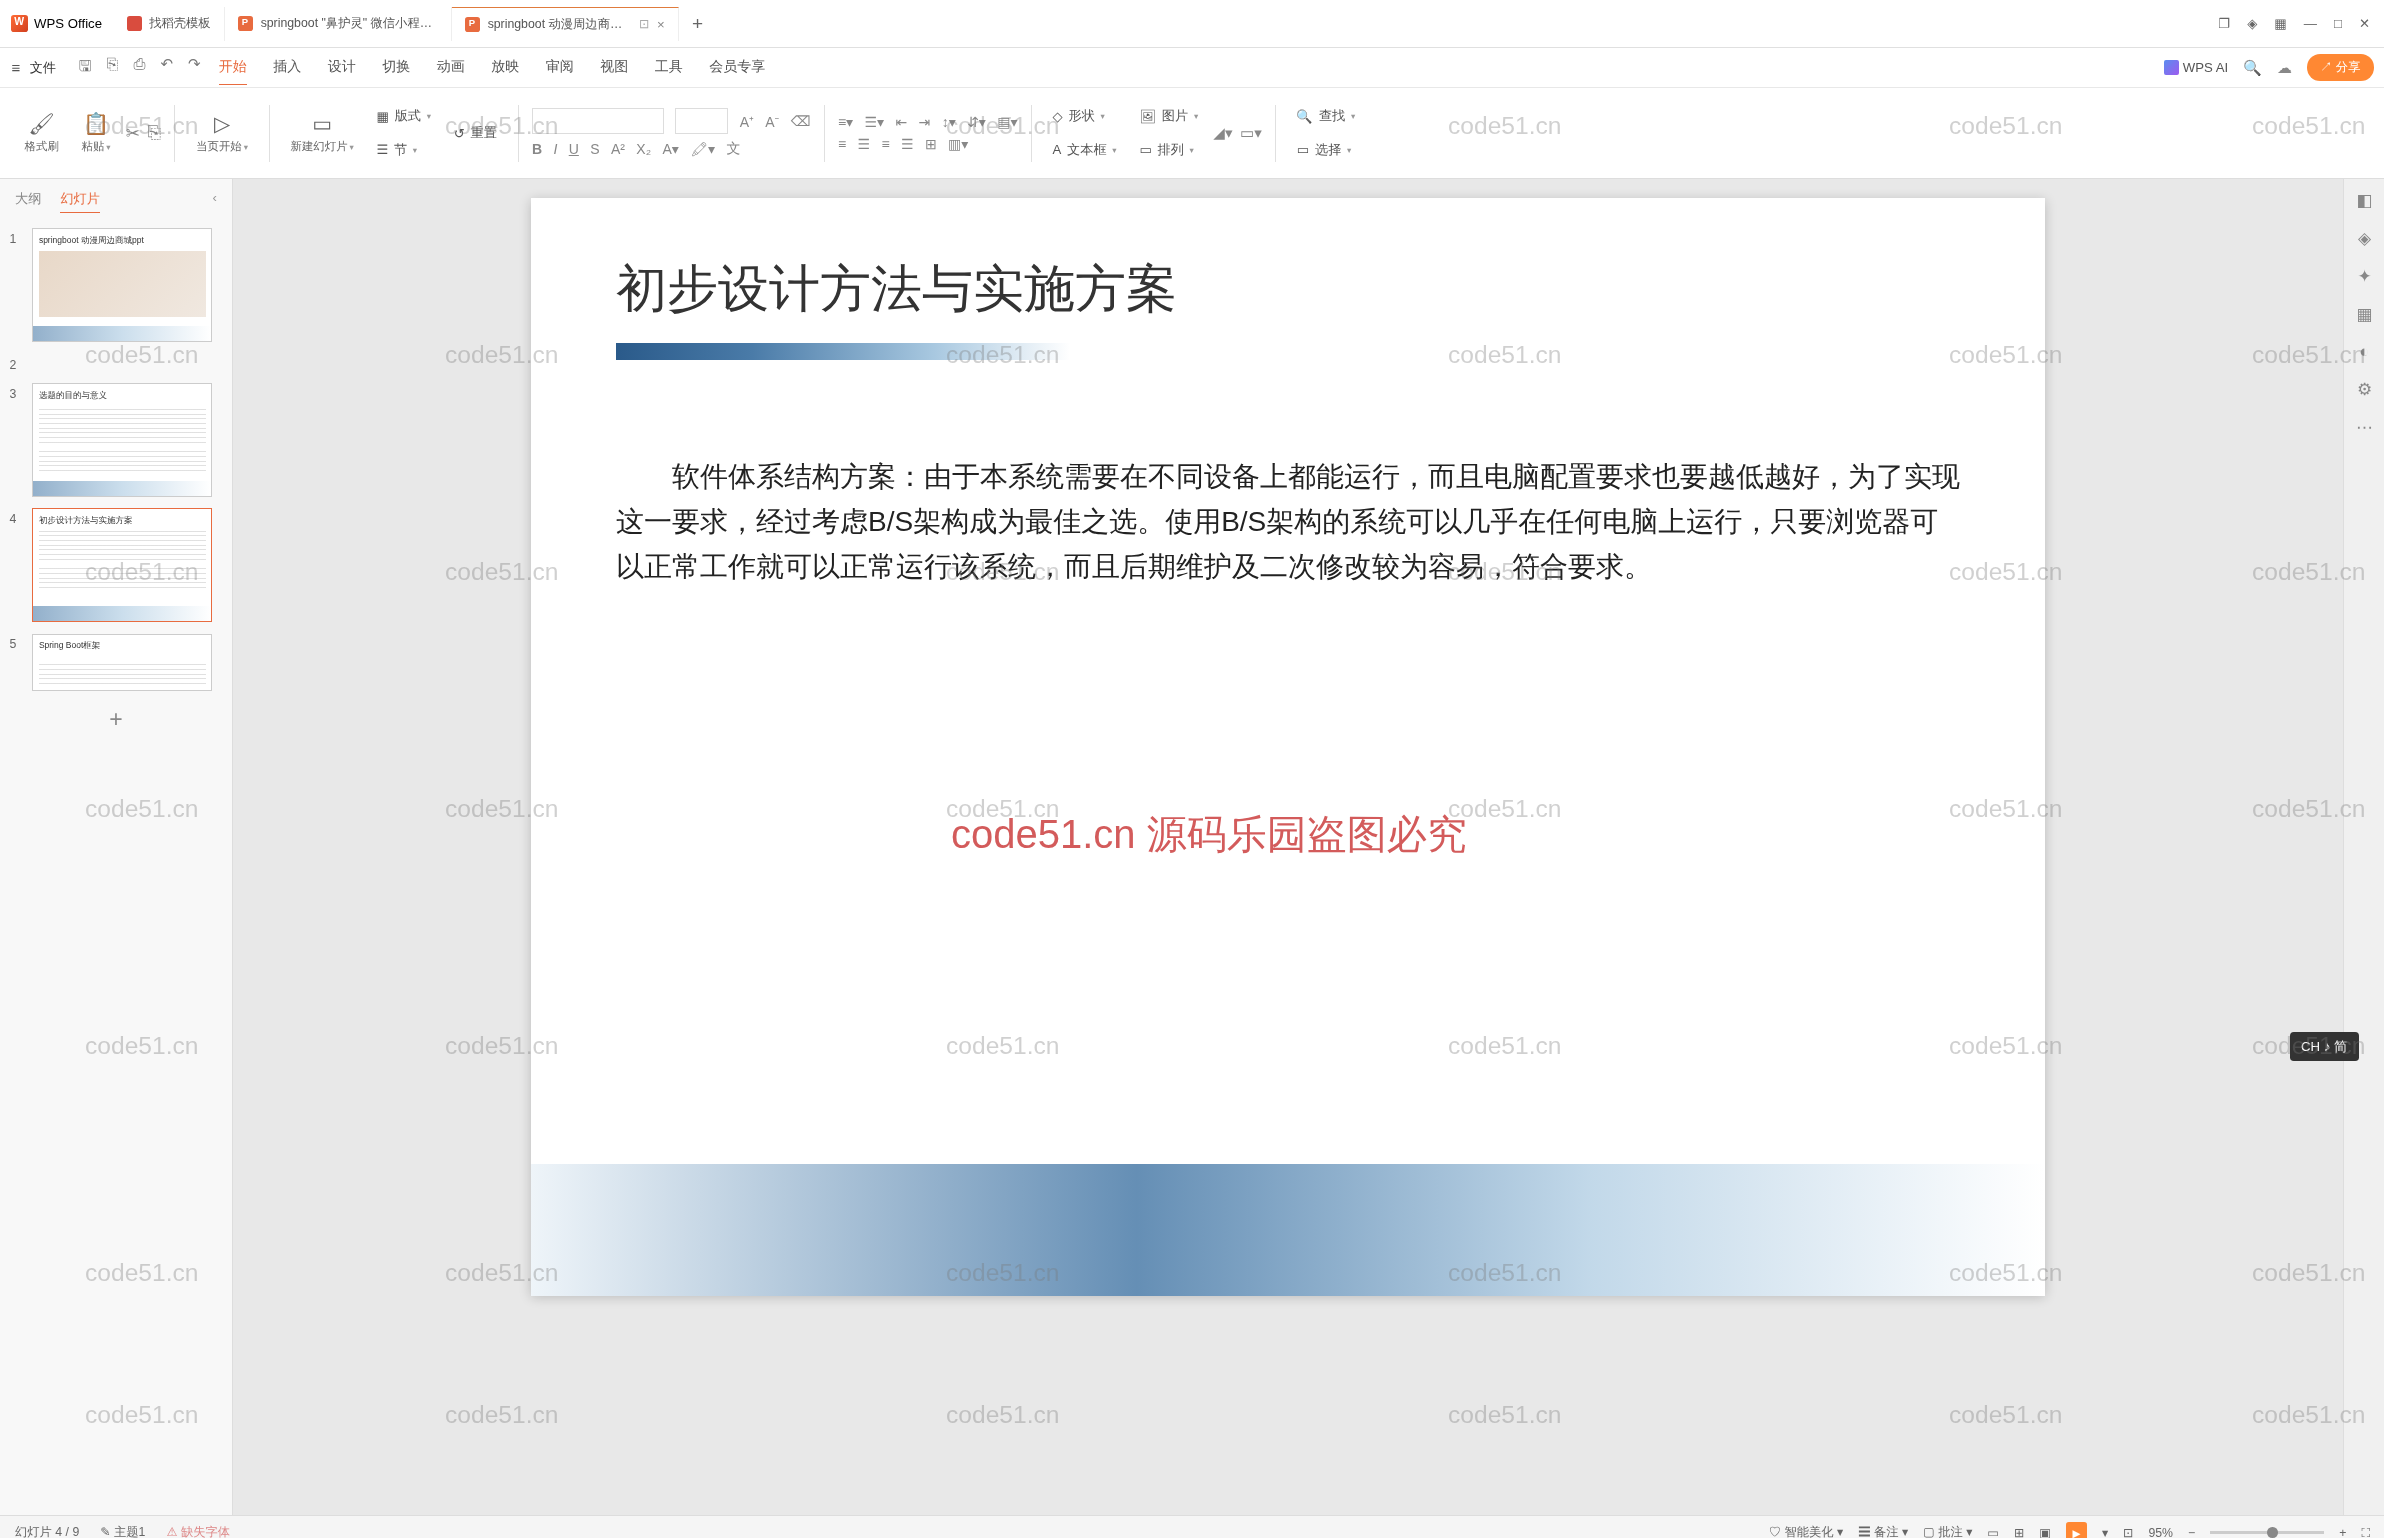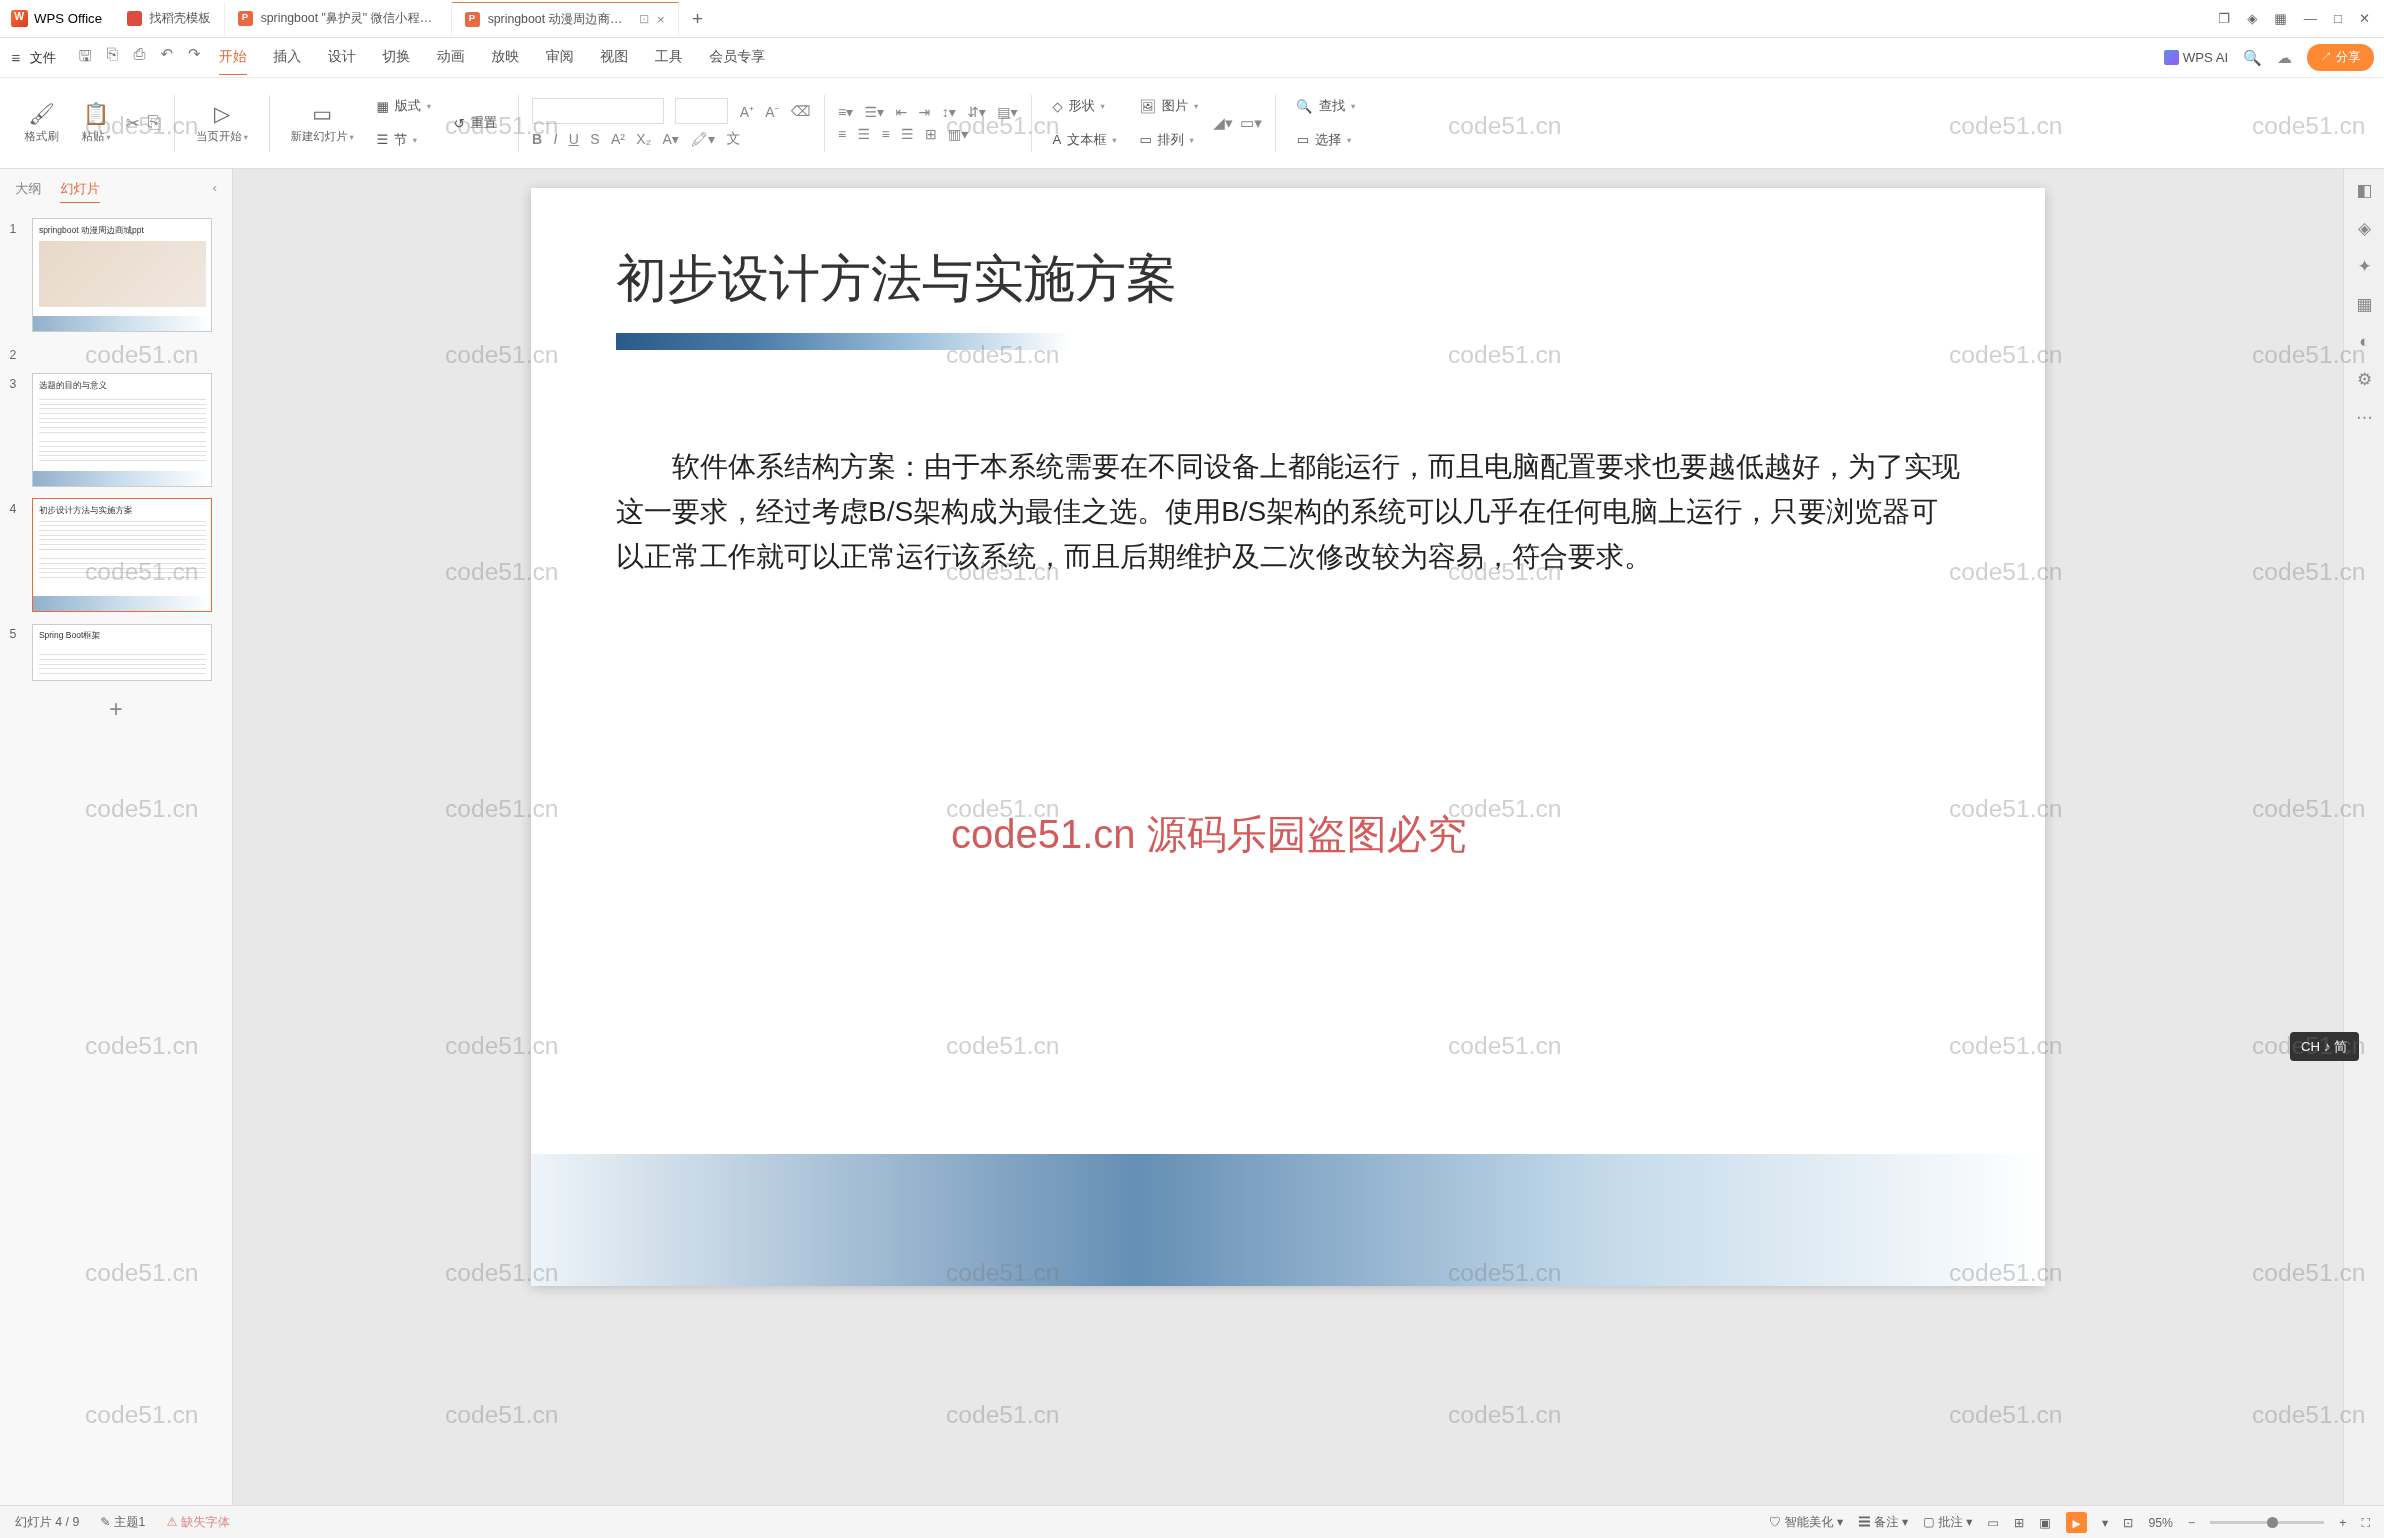--- a/index.html
+++ b/index.html
@@ -4,21 +4,21 @@
 <style>
 * { margin: 0; padding: 0; box-sizing: border-box; font-family: "Microsoft YaHei", sans-serif; }
 body { background: #f5f5f5; overflow: hidden; width: 2385px; height: 1539px; position: relative; }
 
 
 .watermark-layer { position: absolute; inset: 0; pointer-events: none; z-index: 100; }
 .watermark { position: absolute; color: rgba(120,120,120,0.35); font-size: 24.6px; font-weight: 300; }
 .watermark-red { position: absolute; color: rgba(200,50,50,0.8); font-size: 40px; font-weight: 500; z-index: 101; margin-top: 37px; }
 
 
-.titlebar { height: 38px; background: #fff; display: flex; align-items: center; border-bottom: 0.9px solid #e0e0e0; }
+.titlebar { height: 48px; background: #fff; display: flex; align-items: center; border-bottom: 0.9px solid #e0e0e0; }
 .app-logo { display: flex; align-items: center; padding: 0 11.4px; gap: 5.7px; font-size: 13.2px; font-weight: 500; }
 .logo-icon { width: 17px; height: 17px; background: linear-gradient(135deg,#ff6b35,#d14020); border-radius: 2.8px; position: relative; }
 .logo-icon::before { content: "W"; color: #fff; font-size: 10.4px; font-weight: bold; position: absolute; left: 2.8px; top: 0.9px; }
 .tab { display: flex; align-items: center; height: 34px; padding: 0 13.2px; gap: 7.6px; font-size: 12.3px; border-right: 0.9px solid #eee; cursor: pointer; max-width: 227px; }
 .tab.active { background: #fff; border-top: 1.9px solid #e07b3c; }
 .tab-icon { width: 15px; height: 15px; border-radius: 2.8px; flex-shrink: 0; }
 .tab-icon.red { background: #d94c3e; }
 .tab-icon.orange { background: #e86b3f; position: relative; }
 .tab-icon.orange::before { content:"P"; color:#fff; font-size:9.5px; font-weight:bold; position:absolute; left:3.8px; top:0; }
 .tab-text { white-space: nowrap; overflow: hidden; text-overflow: ellipsis; color: #555; }

